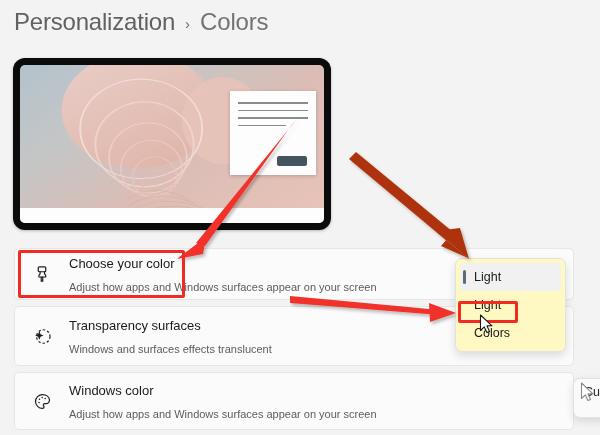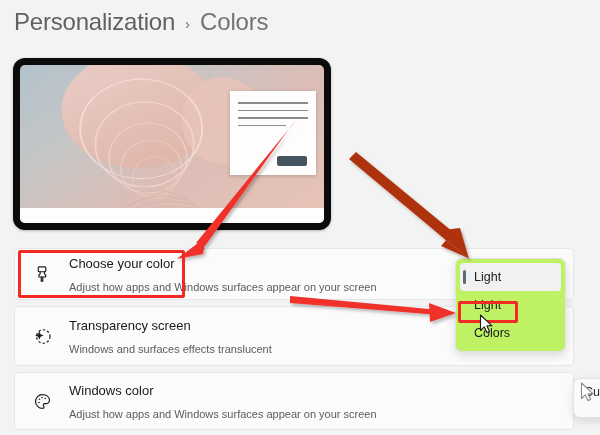--- a/index.html
+++ b/index.html
@@ -151,21 +151,21 @@
   }
   .redbox.choose { left: 18px; top: 250px; width: 167px; height: 48px; }
   .redbox.dark   { left: 458px; top: 301px; width: 60px; height: 22px; }
 
   
   .dropdown {
     position: absolute;
     left: 455px;
     top: 258px;
     width: 111px;
-    background: #bef264;
+    background: #fef9c3;
     border: 1px solid #e2e2e2;
     border-radius: 7px;
     box-shadow: 0 4px 10px rgba(0,0,0,.13);
     padding: 4px;
   }
   .dd-item {
     position: relative;
     height: 28px;
     display: flex;
     align-items: center;
@@ -283,21 +283,21 @@
 
   <div class="card c2">
     <div class="row">
       <span class="row-icon">
         <svg width="19" height="19" viewBox="0 0 24 24" fill="none" stroke="currentColor" stroke-width="1.5">
           <circle cx="13" cy="12" r="8.5" stroke-dasharray="3 2.6"></circle>
           <path d="M8 5.2 9.5 9.2 13.4 10.7 9.5 12.2 8 16.2 6.5 12.2 2.6 10.7 6.5 9.2Z" fill="currentColor" stroke="none"></path>
         </svg>
       </span>
       <span class="row-text">
-        <span class="row-title">Transparency screen</span>
+        <span class="row-title">Transparency surfaces</span>
         <span class="row-sub">Windows and surfaces effects translucent</span>
       </span>
     </div>
   </div>
 
   <div class="card c3">
     <div class="row">
       <span class="row-icon">
         <svg width="19" height="19" viewBox="0 0 24 24" fill="none" stroke="currentColor" stroke-width="1.5" stroke-linejoin="round">
           <path d="M12 3.2a8.8 8.8 0 0 0 0 17.6c1.3 0 2-.8 2-1.8 0-.5-.2-.9-.5-1.2-.3-.3-.5-.7-.5-1.2 0-1 .8-1.8 1.8-1.8h1.6A4.4 4.4 0 0 0 20.8 10c0-3.8-3.9-6.8-8.8-6.8Z"></path>

